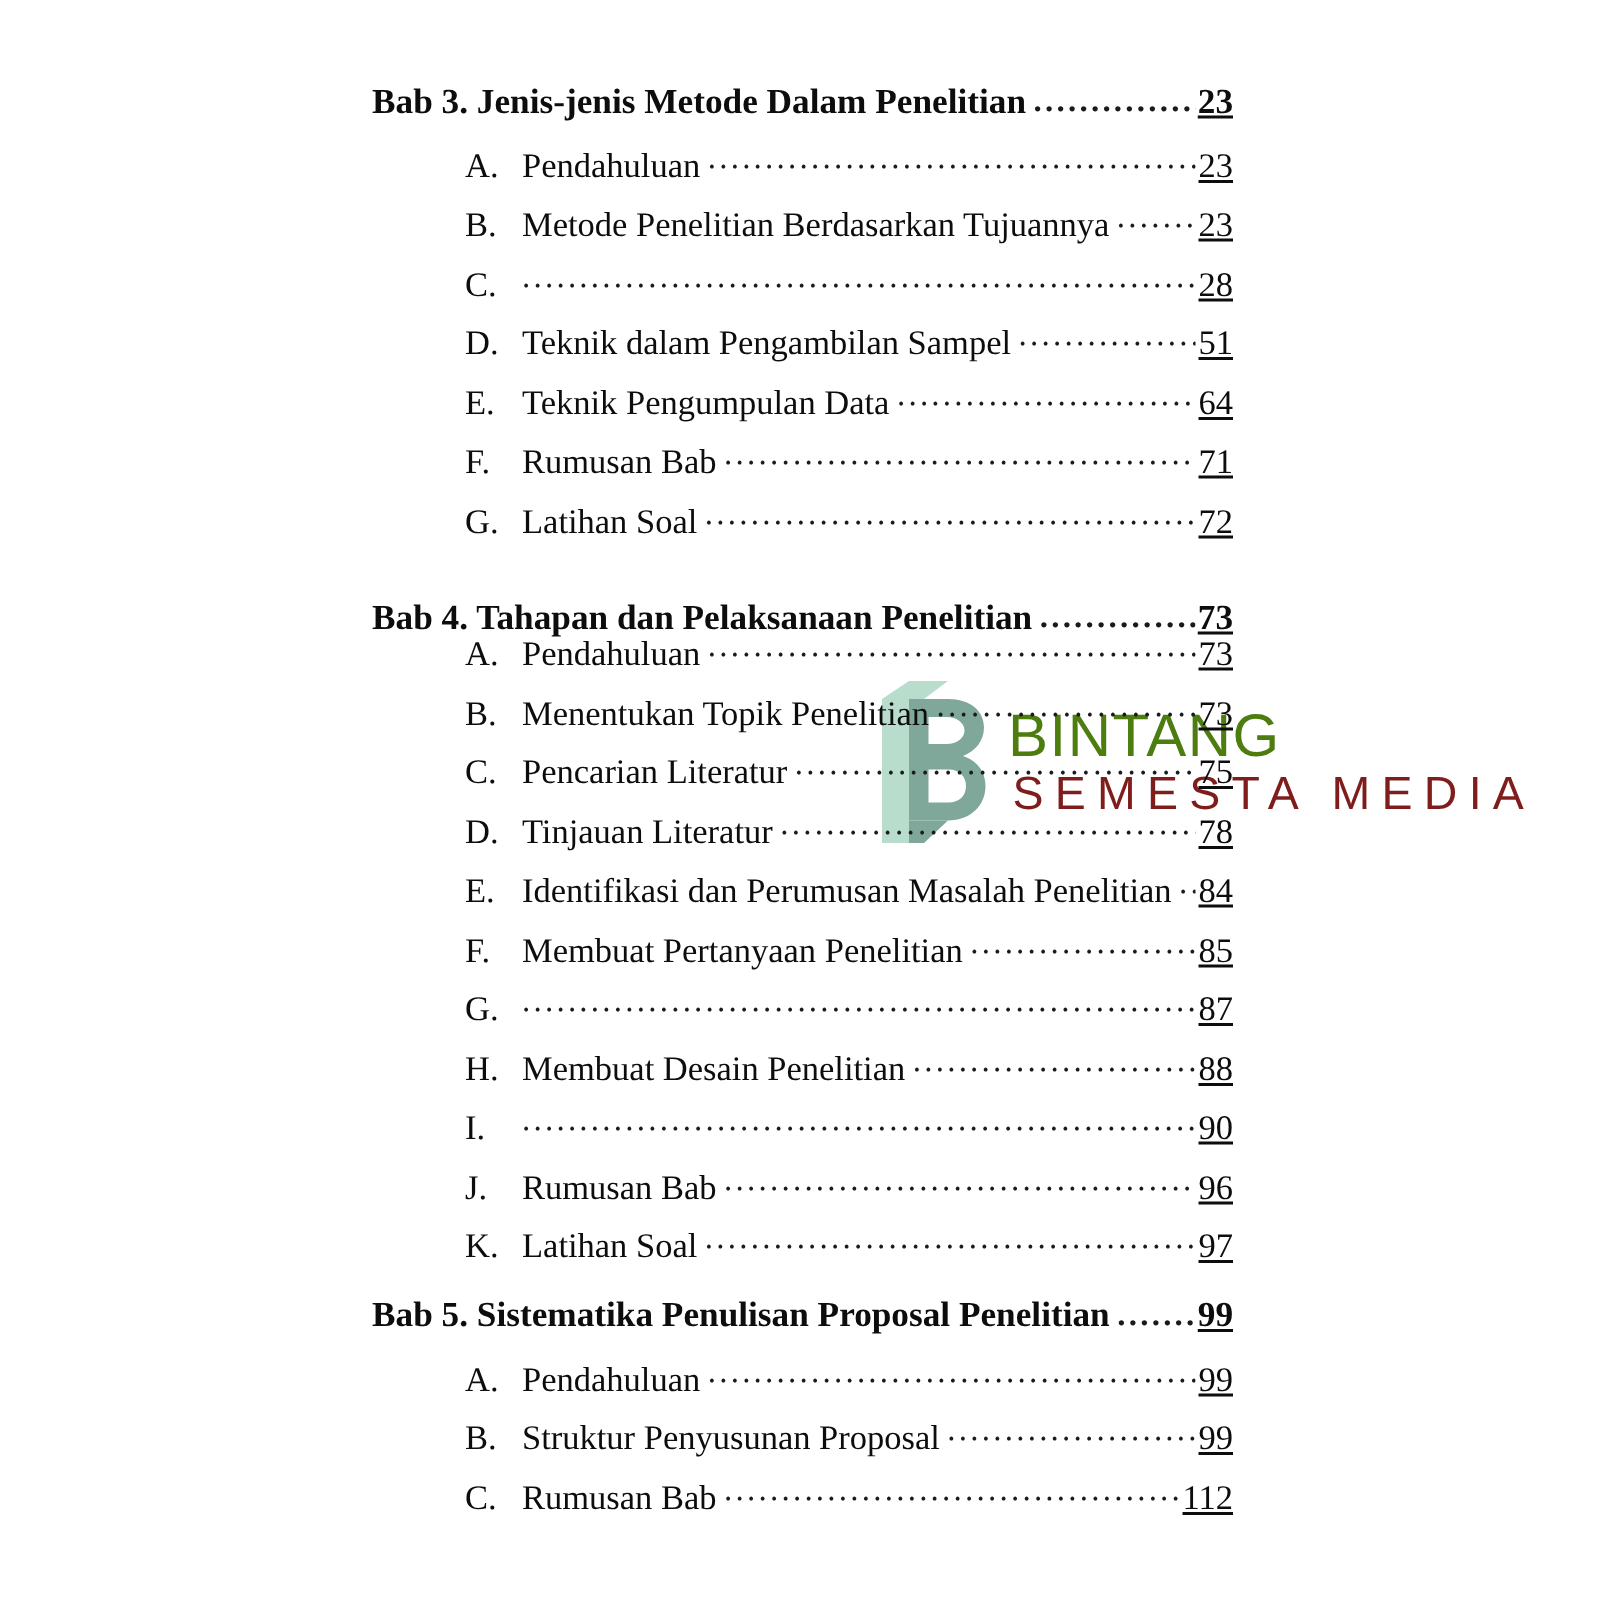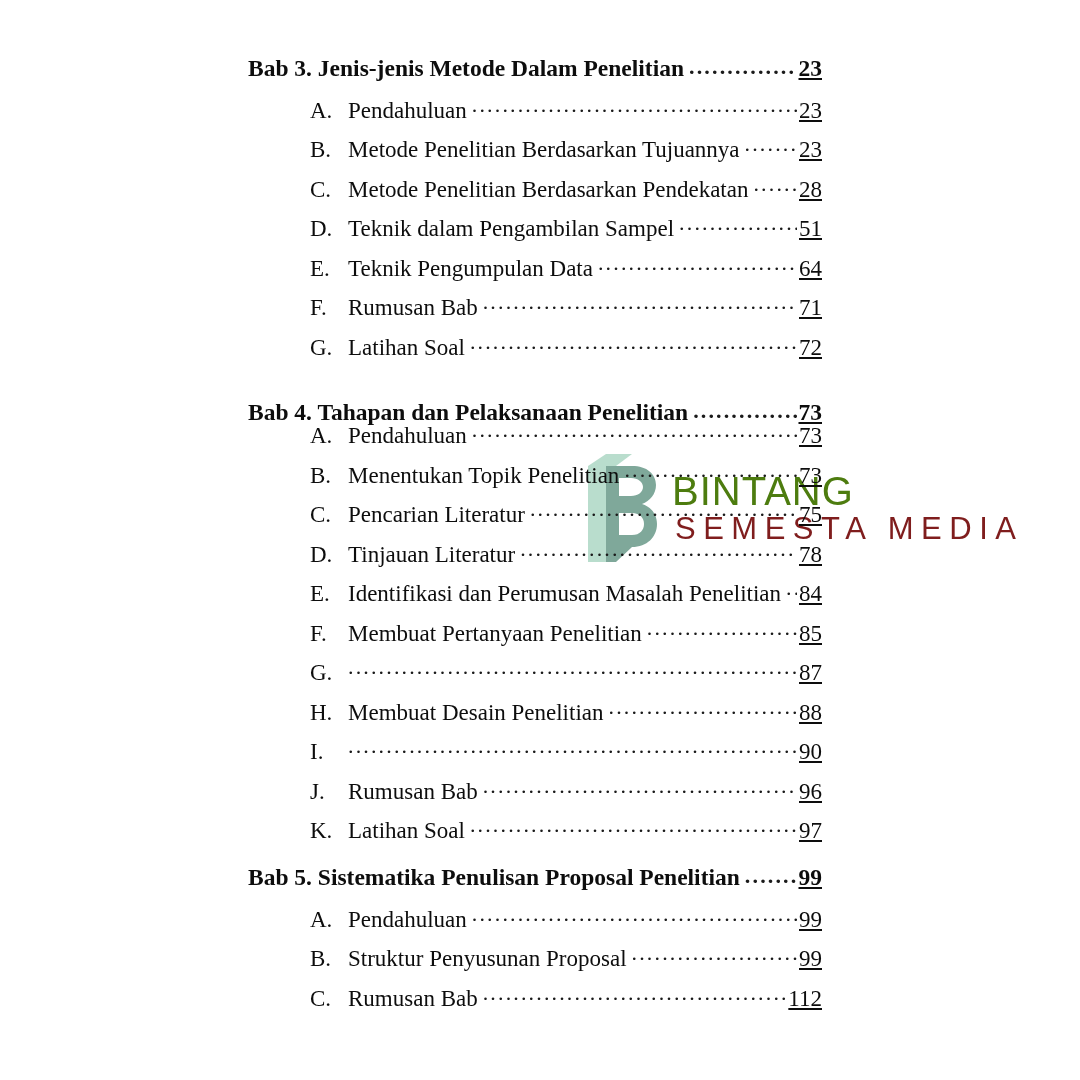--- a/index.html
+++ b/index.html
@@ -161,21 +161,20 @@
       <span class="page">23</span>
     </div>
     <div class="toc-row row-entry" style="top: 134px;">
       <span class="marker">B.</span>
       <span class="title">Metode Penelitian Berdasarkan Tujuannya</span>
       <span class="leader"></span>
       <span class="page">23</span>
     </div>
     <div class="toc-row row-entry" style="top: 173.5px;">
       <span class="marker">C.</span>
-      <span class="title">Metode Penelitian Berdasarkan Pendekatan</span>
       <span class="leader"></span>
       <span class="page">28</span>
     </div>
     <div class="toc-row row-entry" style="top: 213px;">
       <span class="marker">D.</span>
       <span class="title">Teknik dalam Pengambilan Sampel</span>
       <span class="leader"></span>
       <span class="page">51</span>
     </div>
     <div class="toc-row row-entry" style="top: 252.5px;">

